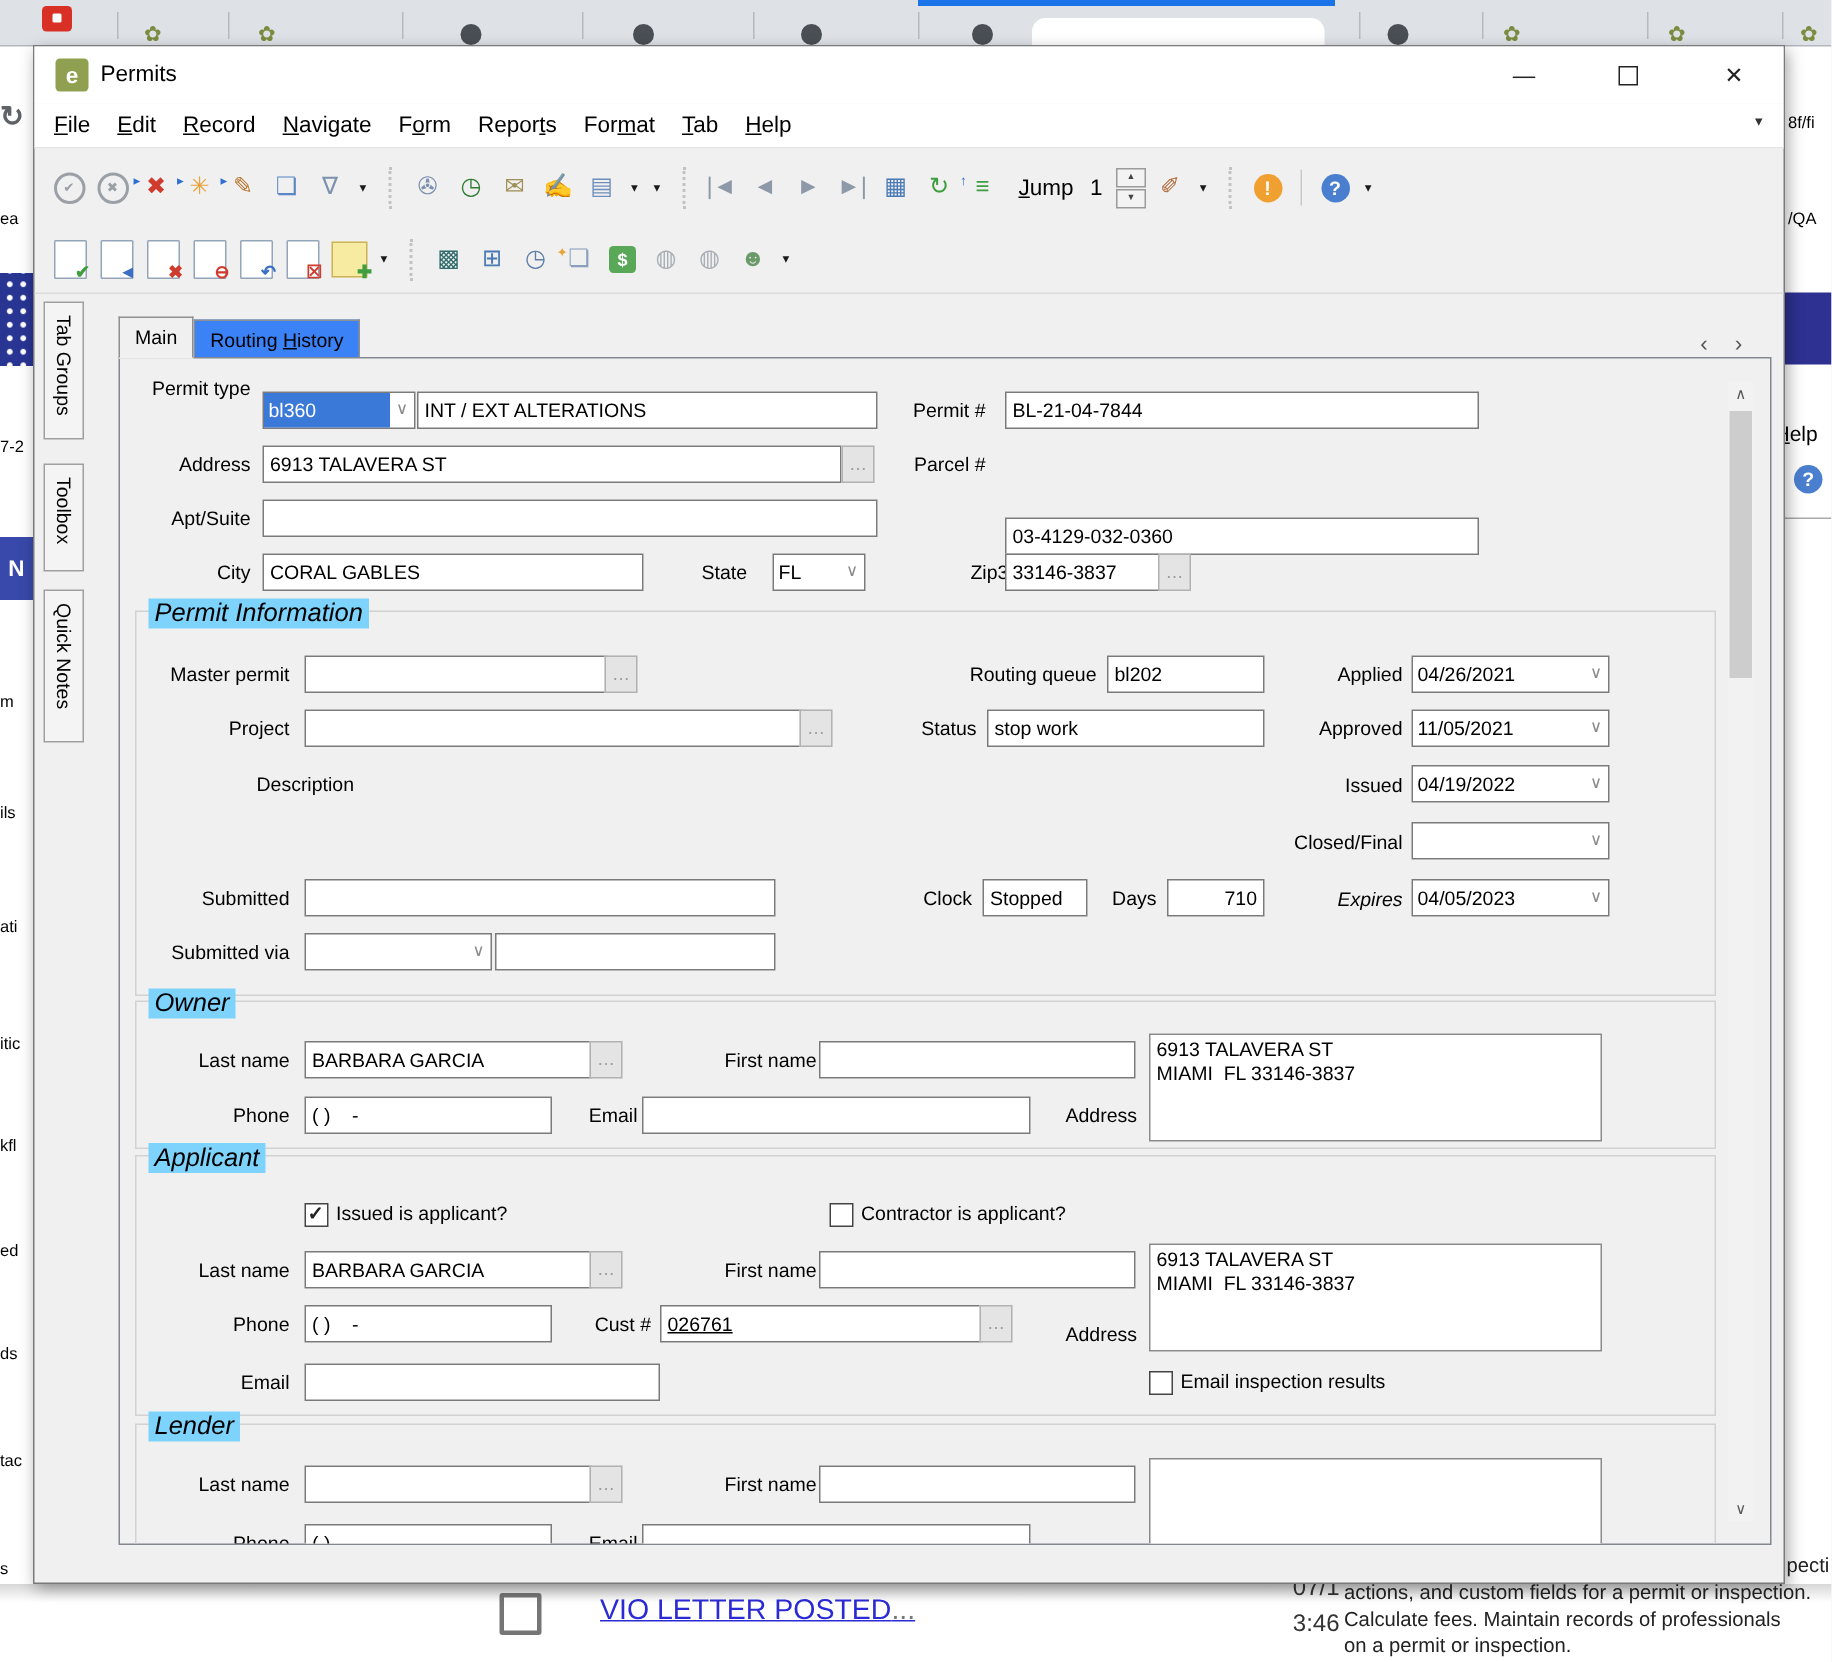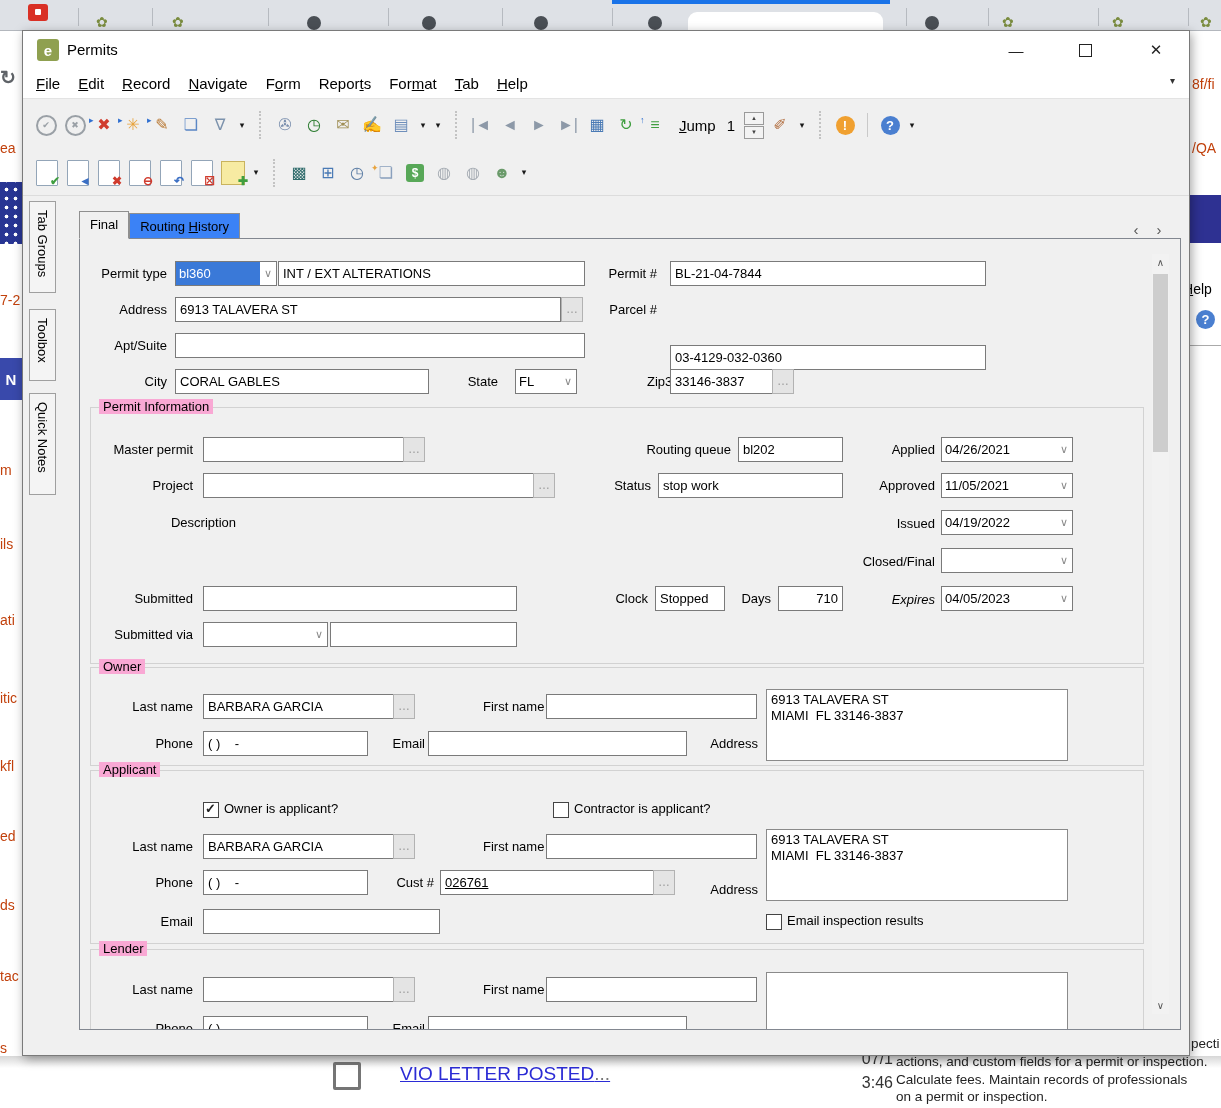--- a/index.html
+++ b/index.html
@@ -8,21 +8,21 @@
   
   .tabstrip{position:absolute;left:0;top:0;width:1221px;height:30px;background:#dee1e6;}
   .tabstrip .loadbar{position:absolute;top:0;height:4px;background:#1a73e8;}
   .tabstrip .redfav{position:absolute;top:4px;width:20px;height:17px;border-radius:3px;}
   .tabstrip .redfav i{position:absolute;left:7px;top:5px;width:6px;height:6px;background:#fff;border-radius:1px;}
   .fav-dark{position:absolute;top:16px;width:14px;height:14px;border-radius:50%;background:#4a4f55;}
   .fav-green{position:absolute;top:14px;font-size:14px;color:#7a8c3f;line-height:16px;}
   .tab-sep{position:absolute;top:8px;width:1px;height:18px;background:#b6bac0;}
   .active-tab{position:absolute;top:12px;height:18px;background:#fff;border-radius:9px 9px 0 0;}
   .strip-line{position:absolute;left:0;top:30px;width:1221px;height:1px;background:#b3b7bd;}
-  .bg-frag{position:absolute;font-size:14px;color:#c2410c;white-space:pre;}
+  .bg-frag{position:absolute;font-size:11px;color:#000000;white-space:pre;}
   .bg-frag.big{font-size:19px;font-weight:bold;color:#5f6368;}
   .bg-logo{position:absolute;left:0;top:182px;width:22px;height:62px;background:#283593;
      background-image:radial-gradient(#ffffff 1.6px, transparent 2.2px);background-size:9px 9px;background-position:2px 3px;}
   .bg-nbadge{position:absolute;left:0;top:358px;width:22px;height:42px;background:#3949ab;color:#fff;
      font-weight:bold;font-size:15px;display:flex;align-items:center;justify-content:center;}
   .bg-titlebar-frag{position:absolute;left:1185px;top:195px;width:36px;height:48px;}
   .bg-help-menu{position:absolute;left:1183px;top:281px;font-size:14px;color:#000;}
   .bg-help-icon{position:absolute;left:1196px;top:310px;width:19px;height:19px;border-radius:50%;
      background:#4a7fd0;color:#fff;font-weight:bold;font-size:13px;display:flex;align-items:center;justify-content:center;}
   .bg-hline{position:absolute;left:1190px;top:345px;width:31px;height:1px;background:#aaa;}
@@ -87,21 +87,21 @@
   .fld{position:absolute;background:#fff;border:1px solid #7a7a7a;height:23px;line-height:23px;
      font-size:13px;color:#000;padding:0 4px;white-space:pre;overflow:hidden;box-sizing:content-box;}
   .fld.num{text-align:right;}
   .combo{position:absolute;background:#fff;border:1px solid #7a7a7a;height:23px;display:flex;}
   .combo .val{flex:1;font-size:13px;line-height:23px;padding:0 3px;white-space:pre;overflow:hidden;}
   .combo .chev{width:16px;text-align:center;color:#8a8a8a;font-size:11px;line-height:23px;}
   .combo.sel .val{background:#3a79d8;color:#fff;}
   .dots{position:absolute;width:22px;height:25px;background:#e4e4e4;border:1px solid #b2b2b2;
      box-sizing:border-box;color:#9a9a9a;text-align:center;line-height:22px;font-size:12px;}
   .grp{position:absolute;border:1px solid #d2d2d2;}
-  .legend{position:absolute;top:-9px;left:8px;background:#f9a8d4;padding:0 4px;font-size:13px;color:#000;}
+  .legend{position:absolute;top:-9px;left:8px;background:#7dd3fc;padding:0 4px;font-size:17px;color:#000;font-style:italic;}
   .tarea{position:absolute;background:#fff;border:1px solid #7a7a7a;font-size:13px;line-height:16px;
      padding:1px 4px;white-space:pre;overflow:hidden;}
   .abox{position:absolute;background:#fff;border:1px solid #8a8a8a;font-size:13px;line-height:16px;
      padding:2px 4px;white-space:pre;overflow:hidden;}
   .cb{position:absolute;width:14px;height:14px;border:1px solid #444;background:#fff;}
   .cb.on::before{content:"✓";position:absolute;left:1px;top:-2px;font-size:13px;font-weight:bold;color:#222;}
   .cblbl{position:absolute;font-size:13px;color:#000;line-height:16px;white-space:pre;}
   
   .vscroll{position:absolute;left:1072px;top:15px;width:17px;height:760px;background:#f2f2f2;}
   .vs-btn{position:absolute;left:0;width:17px;height:17px;background:#f2f2f2;color:#555;font-size:10px;
@@ -354,29 +354,29 @@
       <span class="tbi dd">
         <span class="g" style="color: rgb(26, 26, 26);">▾</span>
       </span>
     </div>
   <div id="side-tabs">
       <div class="side-tab" style="top: 170px; height: 92px;">Tab Groups</div>
       <div class="side-tab" style="top: 278px; height: 72px;">Toolbox</div>
       <div class="side-tab" style="top: 362px; height: 102px;">Quick Notes</div>
     </div>
   <div class="tabbar" id="tabbar">
-      <span class="ftab active"><span>Final</span></span>
+      <span class="ftab active"><span>Main</span></span>
       <span class="ftab"><span>Routing <u>H</u>istory</span></span>
     </div>
   <span class="tab-arrow" style="left:1103px;" id="tab-arrow-l">‹</span>
   <span class="tab-arrow" style="left:1126px;" id="tab-arrow-r">›</span>
 
   <div class="page">
 
-    <span class="lbl" style="left:0;top:22px;width:87px;">Permit type</span>
+    <span class="lbl" style="left:0;top:7px;width:87px;">Permit type</span>
     <span class="combo sel" style="left:95px;top:22px;width:100px;">
         <span class="val">bl360</span>
         <span class="chev">∨</span>
       </span>
     <span class="fld" style="left:198px;top:22px;width:297px;">INT / EXT ALTERATIONS</span>
     <span class="lbl" style="left:517px;top:22px;width:60px;">Permit #</span>
     <span class="fld" style="left:590px;top:22px;width:306px;">BL-21-04-7844</span>
 
     <span class="lbl" style="left:0;top:58px;width:87px;">Address</span>
     <span class="fld" style="left:95px;top:58px;width:376px;">6913 TALAVERA ST</span>
@@ -467,21 +467,21 @@
       <span class="lbl" style="left:0;top:63px;width:102px;">Phone</span>
       <span class="fld" style="left:112px;top:63px;width:155px;">( )    -</span>
       <span class="lbl" style="left:284px;top:63px;width:50px;">Email</span>
       <span class="fld" style="left:337px;top:63px;width:249px;"></span>
       <span class="lbl" style="left:607px;top:63px;width:60px;">Address</span>
     </div>
 
     <div class="grp" style="left:10px;top:531px;width:1052px;height:172px;">
       <span class="legend">Applicant</span>
       <span class="cb on" style="left:112px;top:31px;"></span>
-      <span class="cblbl" style="left:133px;top:30px;">Owner is applicant?</span>
+      <span class="cblbl" style="left:133px;top:30px;">Issued is applicant?</span>
       <span class="cb" style="left:462px;top:31px;"></span>
       <span class="cblbl" style="left:483px;top:30px;">Contractor is applicant?</span>
 
       <span class="lbl" style="left:0;top:63px;width:102px;">Last name</span>
       <span class="fld" style="left:112px;top:63px;width:182px;">BARBARA GARCIA</span>
       <span class="dots" style="left:302px;top:63px;">…</span>
       <span class="lbl" style="left:392px;top:63px;width:60px;">First name</span>
       <span class="fld" style="left:455px;top:63px;width:201px;"></span>
       <span class="abox" style="left:675px;top:58px;width:292px;height:66px;">6913 TALAVERA ST
 MIAMI  FL 33146-3837</span>

